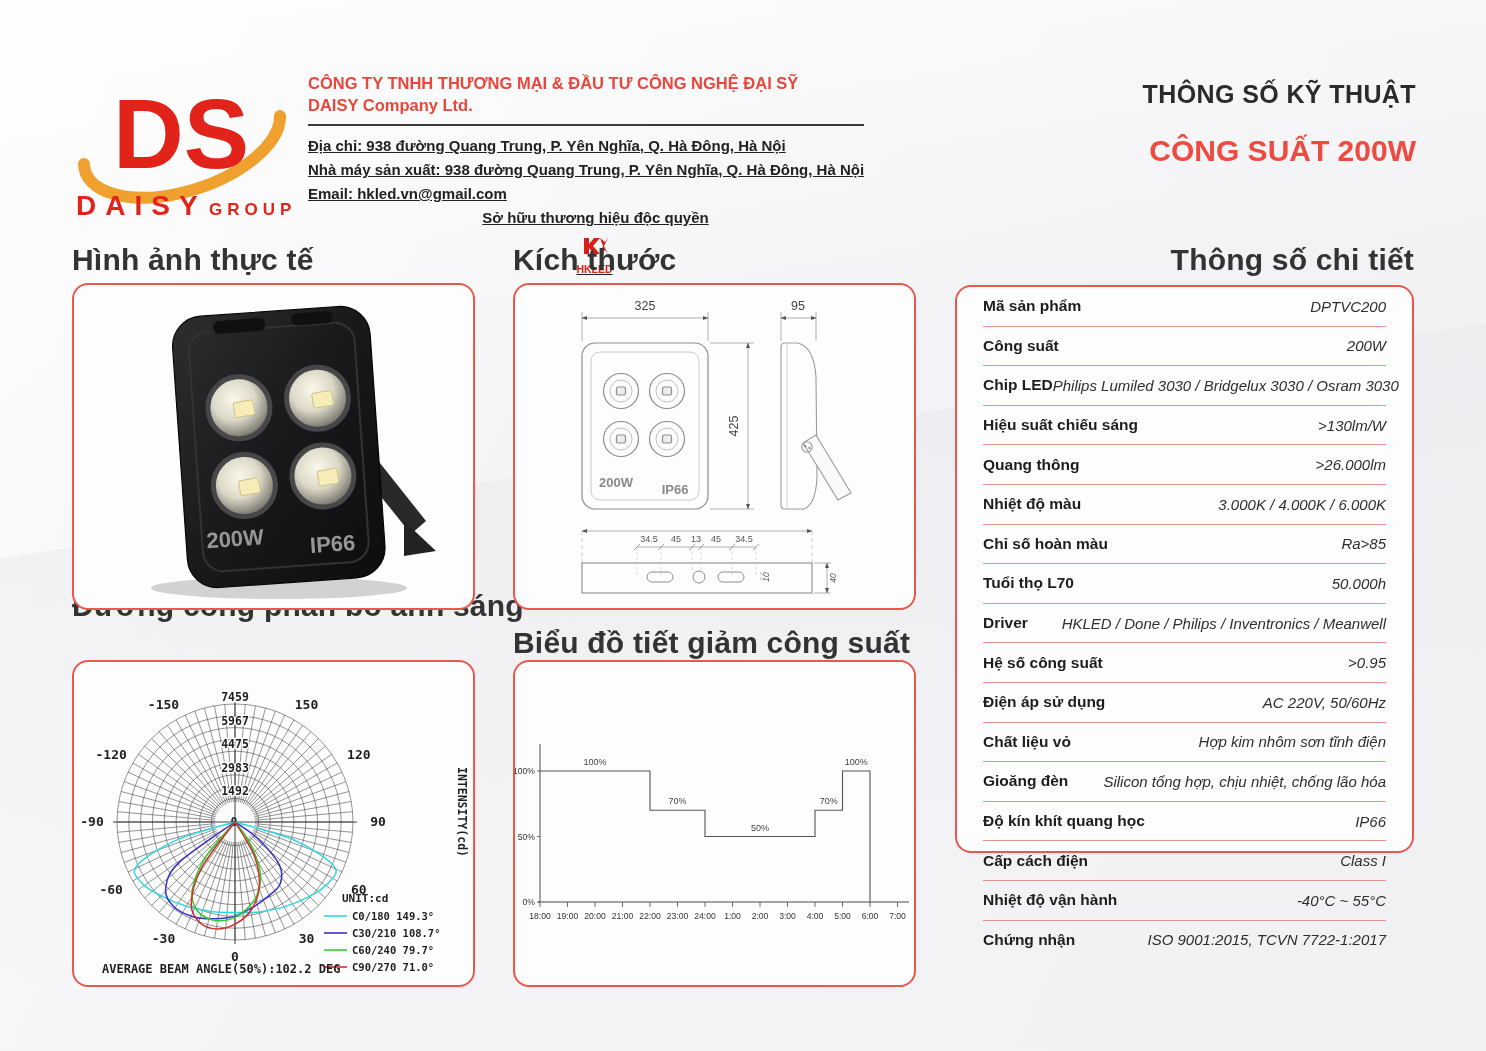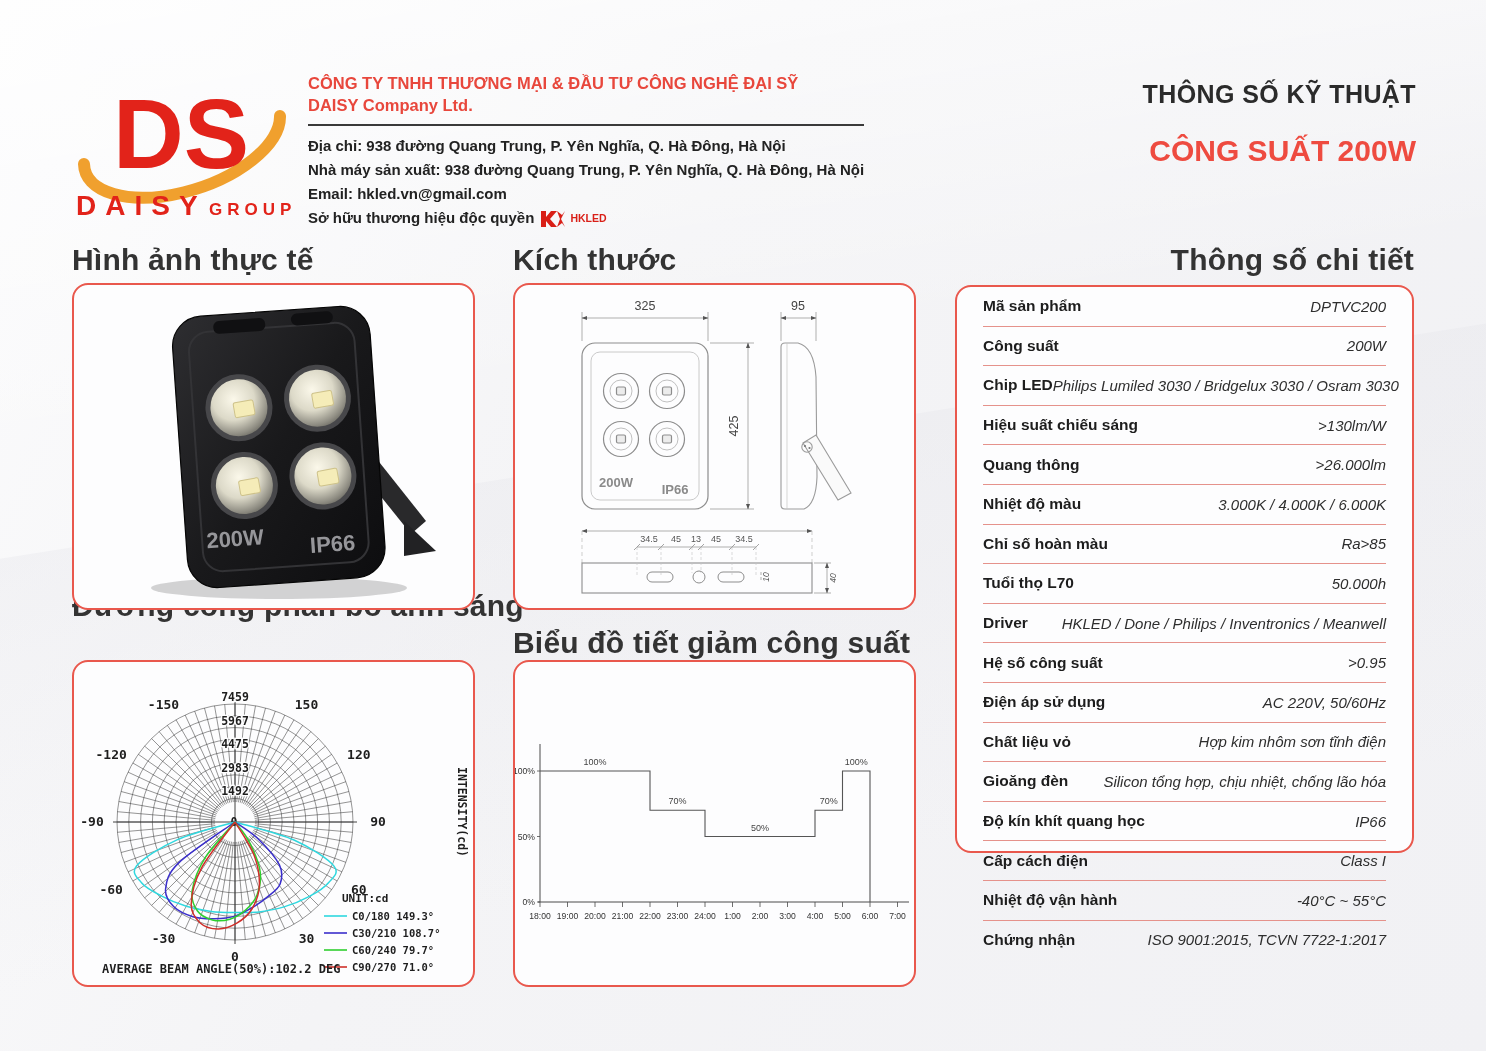--- a/index.html
+++ b/index.html
@@ -11,22 +11,22 @@
         background:linear-gradient(180deg,rgba(255,255,255,.85),rgba(244,244,247,0));}
   #rib2{left:-220px;top:430px;width:2100px;height:430px;transform:rotate(-9deg);
         background:linear-gradient(180deg,rgba(229,229,234,.35),rgba(255,255,255,0));}
   .abs{position:absolute;}
   .panel{position:absolute;background:#fdfdfe;border:2px solid #e9584d;border-radius:16px;box-sizing:border-box;}
   .sec-title{position:absolute;font-size:30px;font-weight:bold;color:#333;letter-spacing:.2px;}
   
   #company{left:308px;top:72px;width:575px;}
   .cname{color:#e8473c;font-weight:bold;font-size:16.5px;line-height:1.35;}
   .cdivider{border-top:2px solid #3a3a3a;width:556px;margin:7px 0 8px 0;}
-  .cline{font-size:15px;font-weight:bold;color:#222;line-height:1.62;}
-  .tm-row{display:flex;align-items:center;gap:6px;}
+  .cline{font-size:15px;font-weight:bold;color:#222;line-height:1.62;text-decoration:underline;}
+  .tm-row{display:flex;align-items:center;gap:6px;flex-direction:column;}
   .hk-sub{color:#d91f17;font-weight:bold;font-size:10.5px;margin-left:-2px;}
   #titles{left:940px;top:52px;width:476px;text-align:right;}
   .doc-title{font-size:25px;font-weight:bold;color:#2b2b2b;letter-spacing:.4px;margin-top:28px;}
   .prod-title{font-size:30px;font-weight:bold;color:#ee4b40;line-height:48px;margin-top:18px;}
   
   #spec-panel{left:955px;top:285px;width:459px;height:568px;padding:0 26px;}
   .spec-row{display:flex;justify-content:space-between;align-items:center;height:38.6px;
             border-bottom:1.2px solid #e5928b;}
   .spec-row:last-child{border-bottom:none;}
   .spec-label{font-weight:bold;font-size:15.5px;color:#1d1d1d;white-space:nowrap;}

